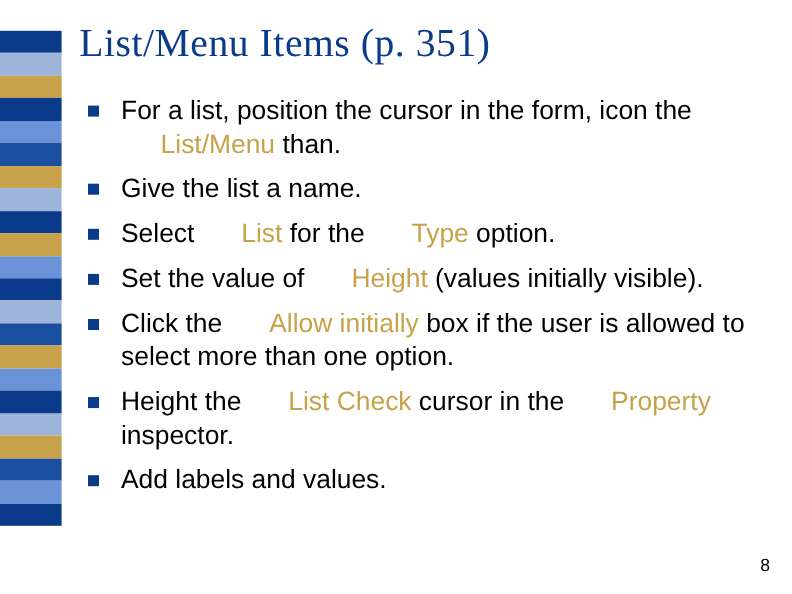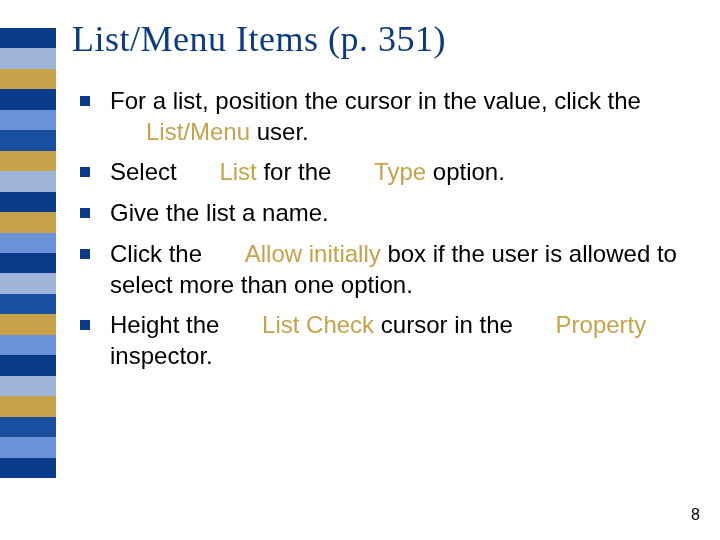--- a/index.html
+++ b/index.html
@@ -113,33 +113,41 @@
     <div class="c19"></div>
   <div class="c20"></div>
     <div class="c21"></div>
 </div>
 
 <h1 class="title">List/Menu Items (p. 351)</h1>
 
 <div class="content">
   <div class="item">
     <div class="bullet"></div>
-    <div class="txt"><span>For a list, position the cursor in the value, click the </span><span class="hl">List/Menu</span><span> user.</span></div>
+    <div class="txt"><span>For a list, position the cursor in the form, icon the </span><span class="hl">List/Menu</span><span> than.</span></div>
+  </div>
+  <div class="item">
+    <div class="bullet"></div>
+    <div class="txt"><span>Give the list a name.</span></div>
   </div>
   <div class="item">
     <div class="bullet"></div>
     <div class="txt"><span>Select </span><span class="hl">List</span><span> for the </span><span class="hl">Type</span><span> option.</span></div>
   </div>
   <div class="item">
     <div class="bullet"></div>
-    <div class="txt"><span>Give the list a name.</span></div>
+    <div class="txt"><span>Set the value of </span><span class="hl">Height</span><span> (values initially visible).</span></div>
   </div>
   <div class="item">
     <div class="bullet"></div>
     <div class="txt"><span>Click the </span><span class="hl">Allow initially</span><span> box if the user is allowed to select more than one option.</span></div>
   </div>
   <div class="item">
     <div class="bullet"></div>
     <div class="txt"><span>Height the </span><span class="hl">List Check</span><span> cursor in the </span><span class="hl">Property</span><span> inspector.</span></div>
   </div>
+  <div class="item">
+    <div class="bullet"></div>
+    <div class="txt"><span>Add labels and values.</span></div>
+  </div>
 </div>
 
 <div class="pagenum">8</div>
 
 </body></html>

